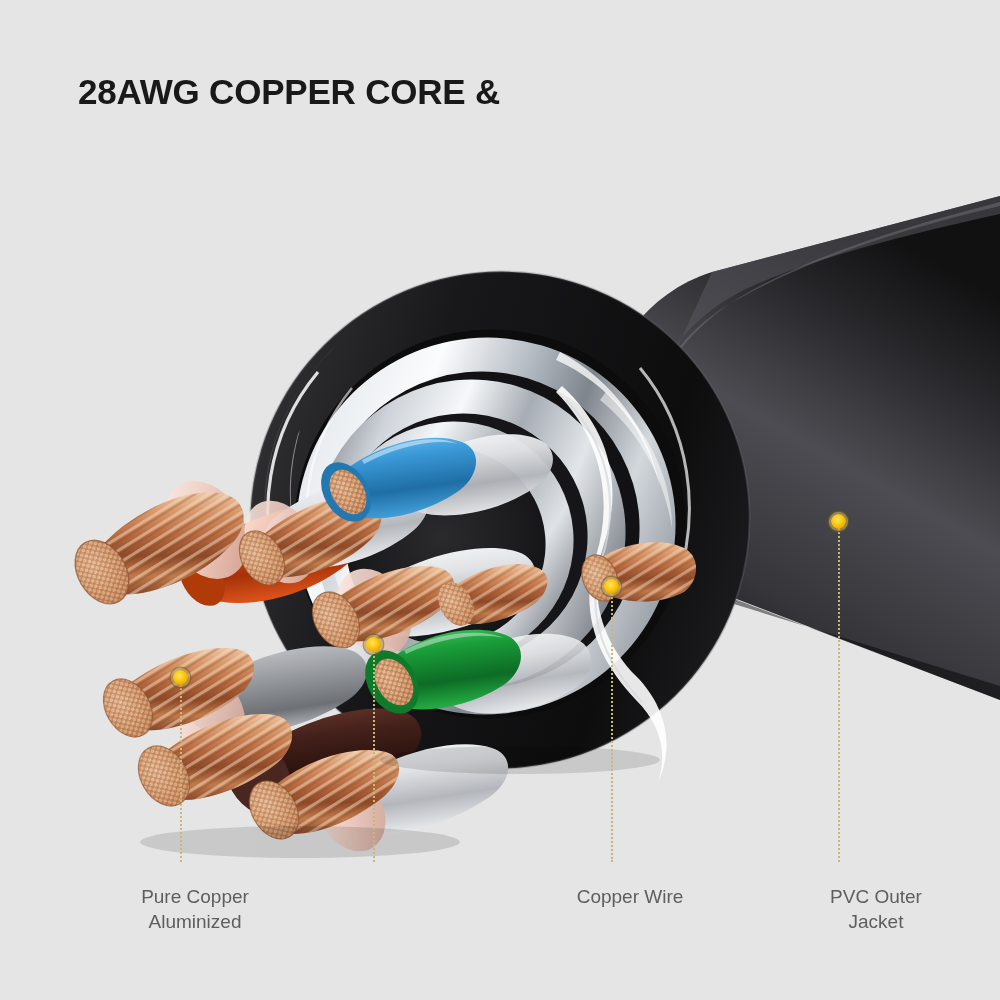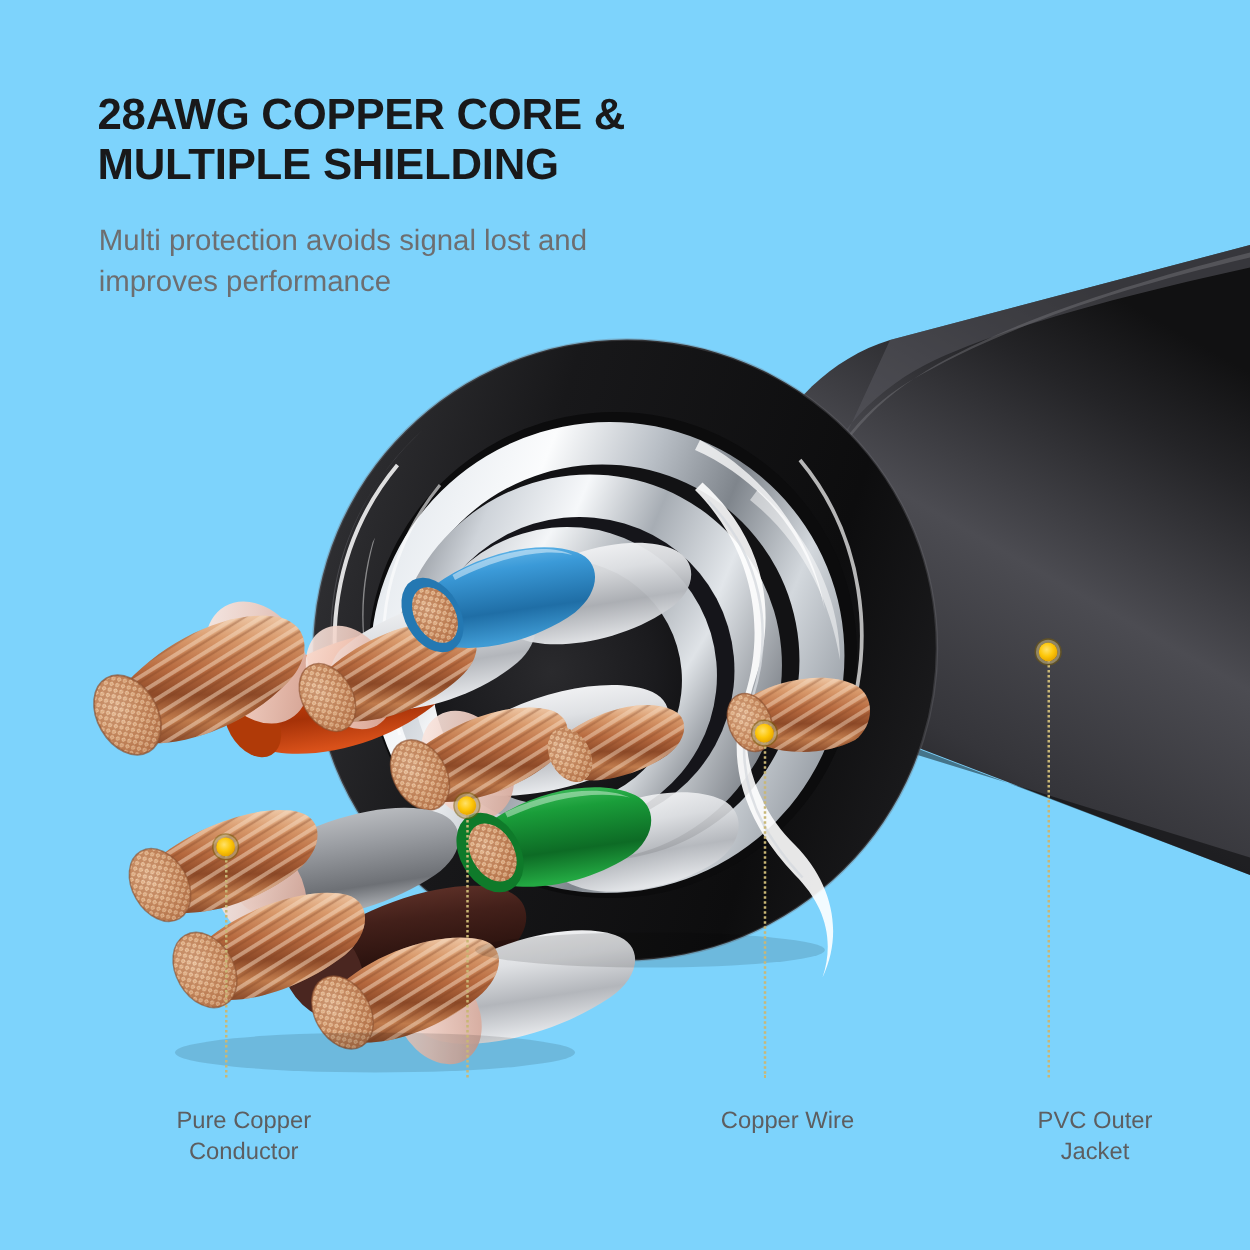--- a/index.html
+++ b/index.html
@@ -9,21 +9,21 @@
   }
   body {
     width: 1000px; height: 1000px;
     font-family: "Liberation Sans", sans-serif;
     overflow: hidden;
     position: relative;
   }
   #stage {
     position: relative;
     width: 1000px; height: 1000px;
-    background: #7dd3fc;
+    background: #e5e5e5;
   }
 
   
   .headline {
     position: absolute;
     left: 78px; top: 72px;
     width: 620px;
     font-size: 35px;
     font-weight: 700;
     line-height: 1.14;
@@ -87,27 +87,22 @@
   }
   .callout-label .line { display: block; margin-left: 34px; }
 </style>
 </head>
 <body>
 
 <div id="stage">
 
   <div class="headline">
     <span class="line">28AWG COPPER CORE &amp;</span>
-    <span class="line">MULTIPLE SHIELDING</span>
   </div>
 
-  <div class="subhead">
-    <span class="line">Multi protection avoids signal lost and</span>
-    <span class="line">improves performance</span>
-  </div>
 
   <svg id="art" viewBox="0 0 1000 1000">
     <defs>
 
       <linearGradient id="jacketBody" x1="0" y1="1" x2="0.18" y2="0">
         <stop offset="0%" stop-color="#141415"></stop>
         <stop offset="18%" stop-color="#2b2b2d"></stop>
         <stop offset="42%" stop-color="#46464a"></stop>
         <stop offset="55%" stop-color="#53535a"></stop>
         <stop offset="72%" stop-color="#3a3a3d"></stop>
@@ -518,21 +513,21 @@
     <g opacity="0.12">
       <ellipse cx="300" cy="842" rx="160" ry="16" fill="#000"></ellipse>
       <ellipse cx="520" cy="760" rx="140" ry="14" fill="#000"></ellipse>
     </g>
   </svg>
 
   <div class="callout-line dark" style="left:180px; top:677px; height:185px;"></div>
   <div class="callout-dot" style="left:180px; top:677px;"></div>
   <div class="callout-label" style="left:178px; top:884px;">
     <span class="line">Pure Copper</span>
-    <span class="line">Conductor</span>
+    <span class="line">Aluminized</span>
   </div>
 
   <div class="callout-line dark" style="left:373px; top:644px; height:218px;"></div>
   <div class="callout-dot" style="left:373px; top:644px;"></div>
 
   <div class="callout-line dark" style="left:611px; top:586px; height:276px;"></div>
   <div class="callout-dot" style="left:611px; top:586px;"></div>
   <div class="callout-label" style="left:613px; top:884px;">
     <span class="line">Copper Wire</span>
     <span class="line"></span>

